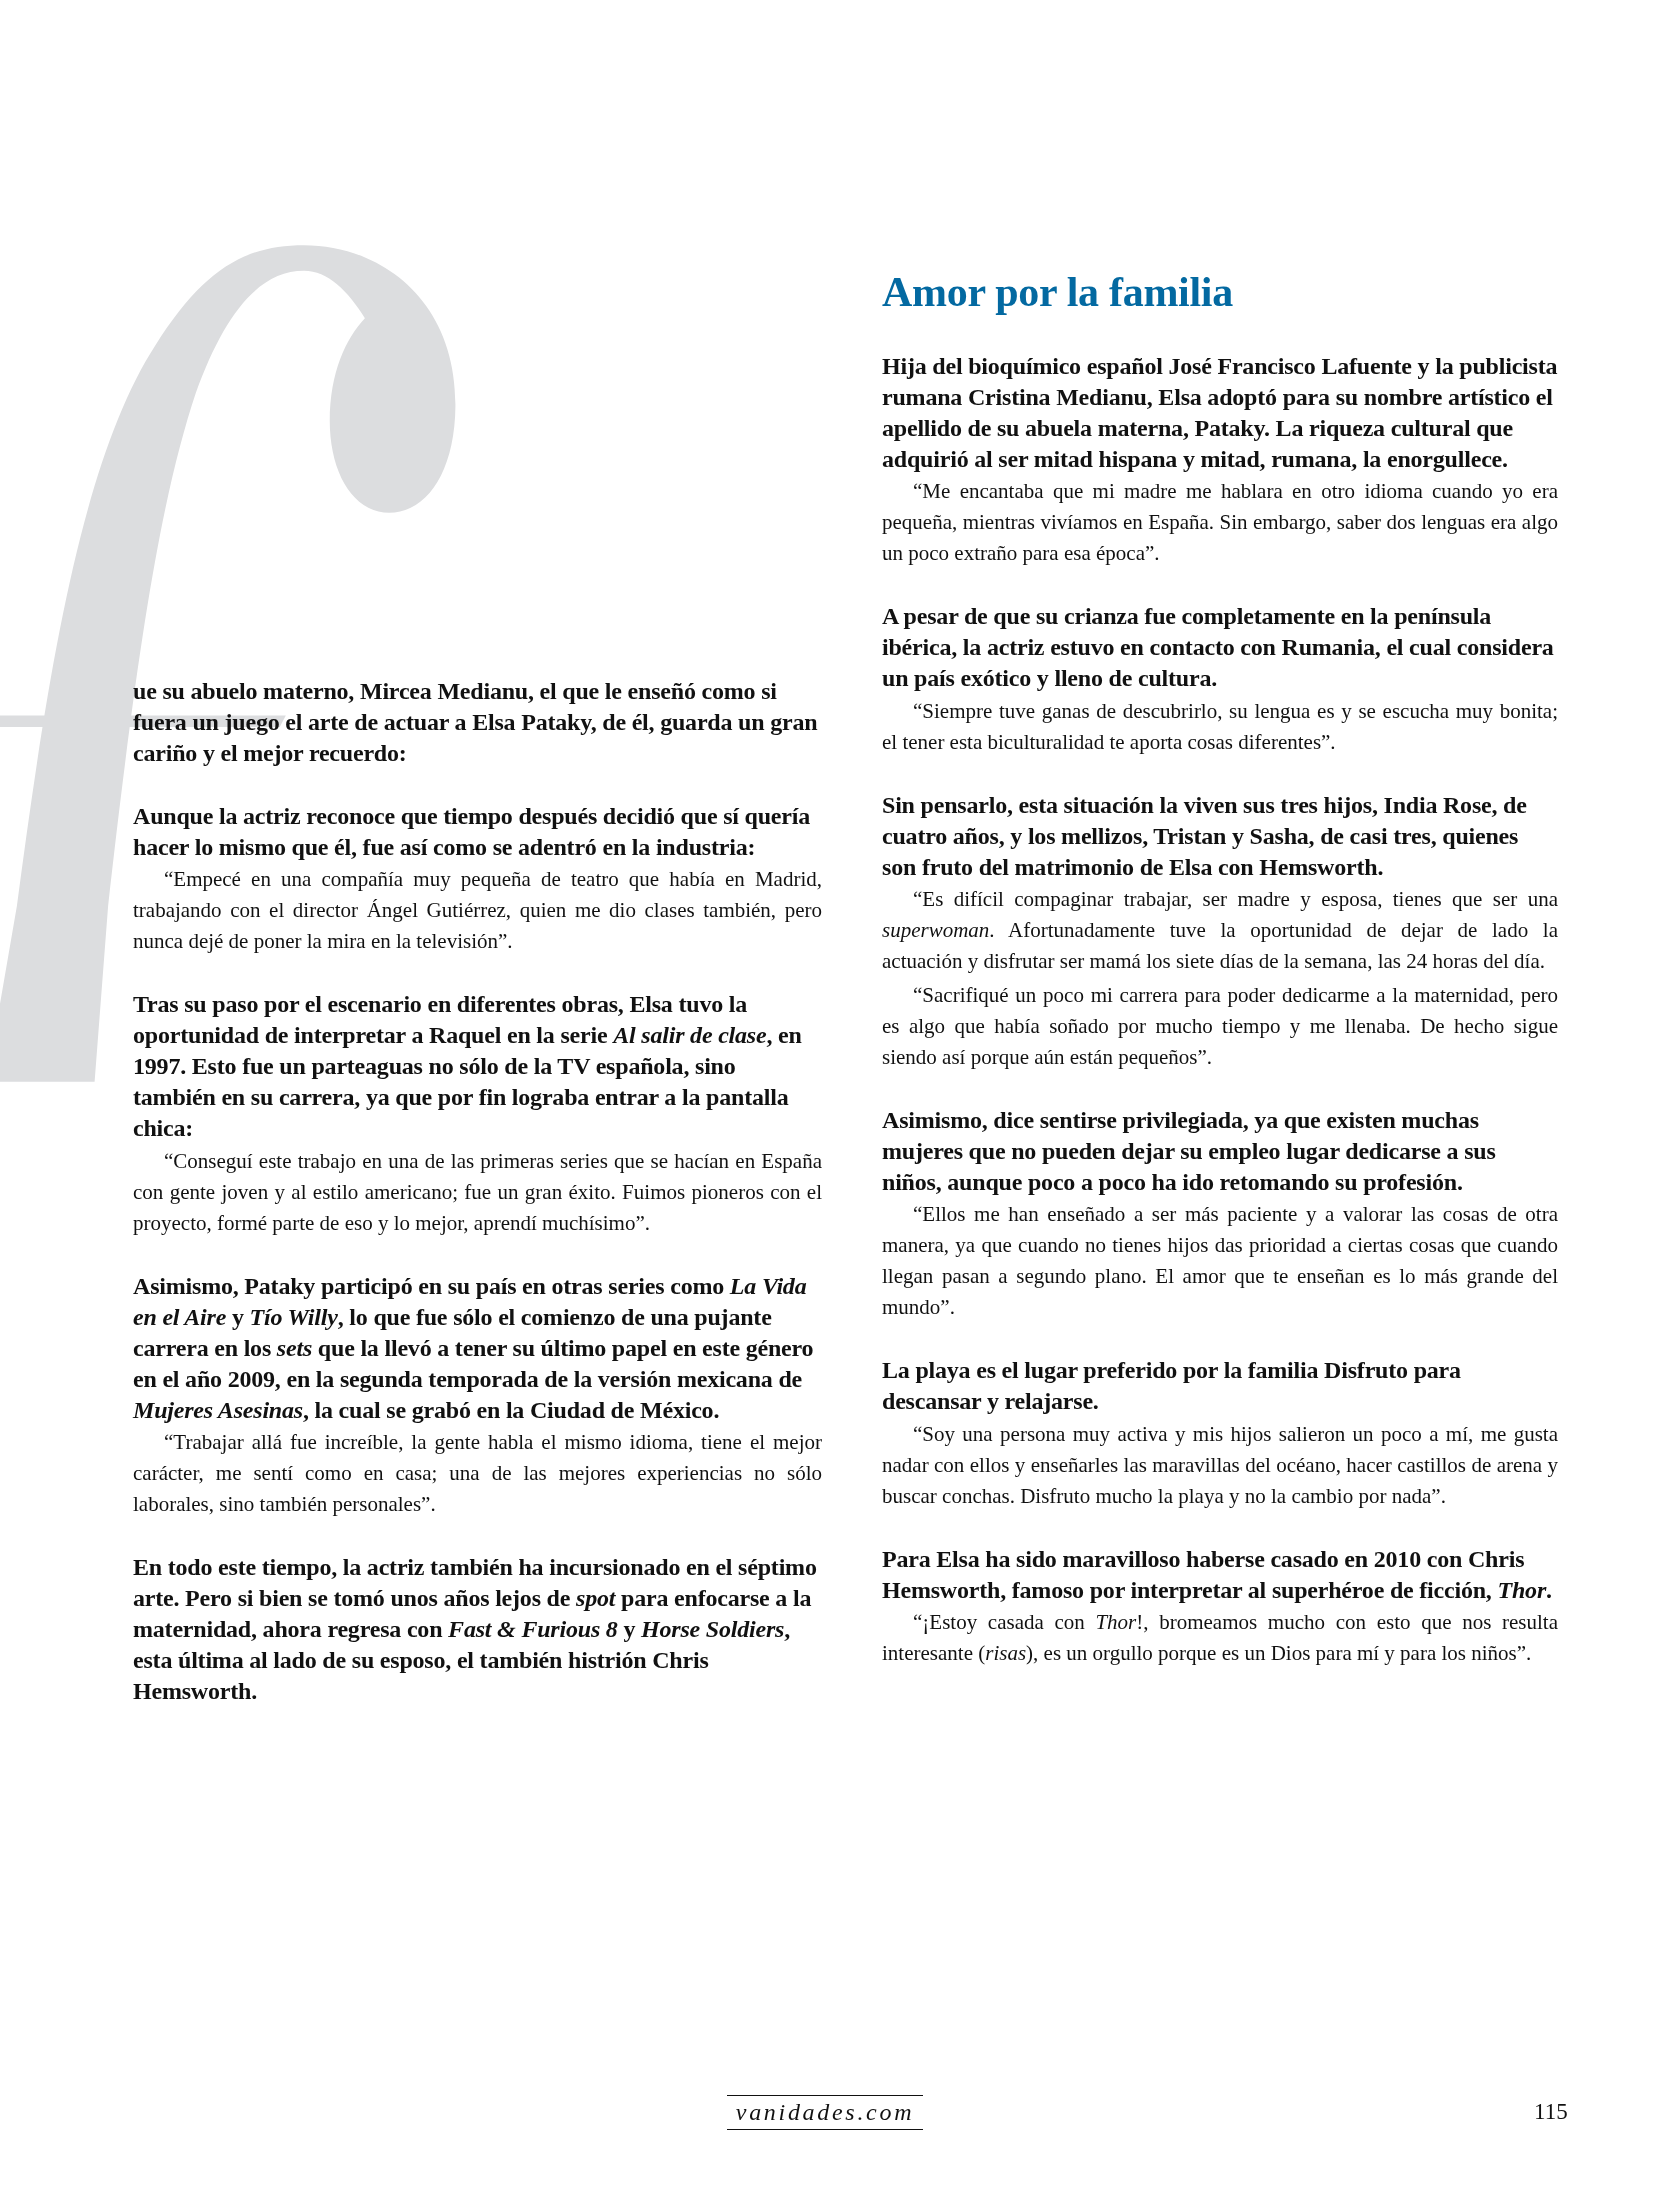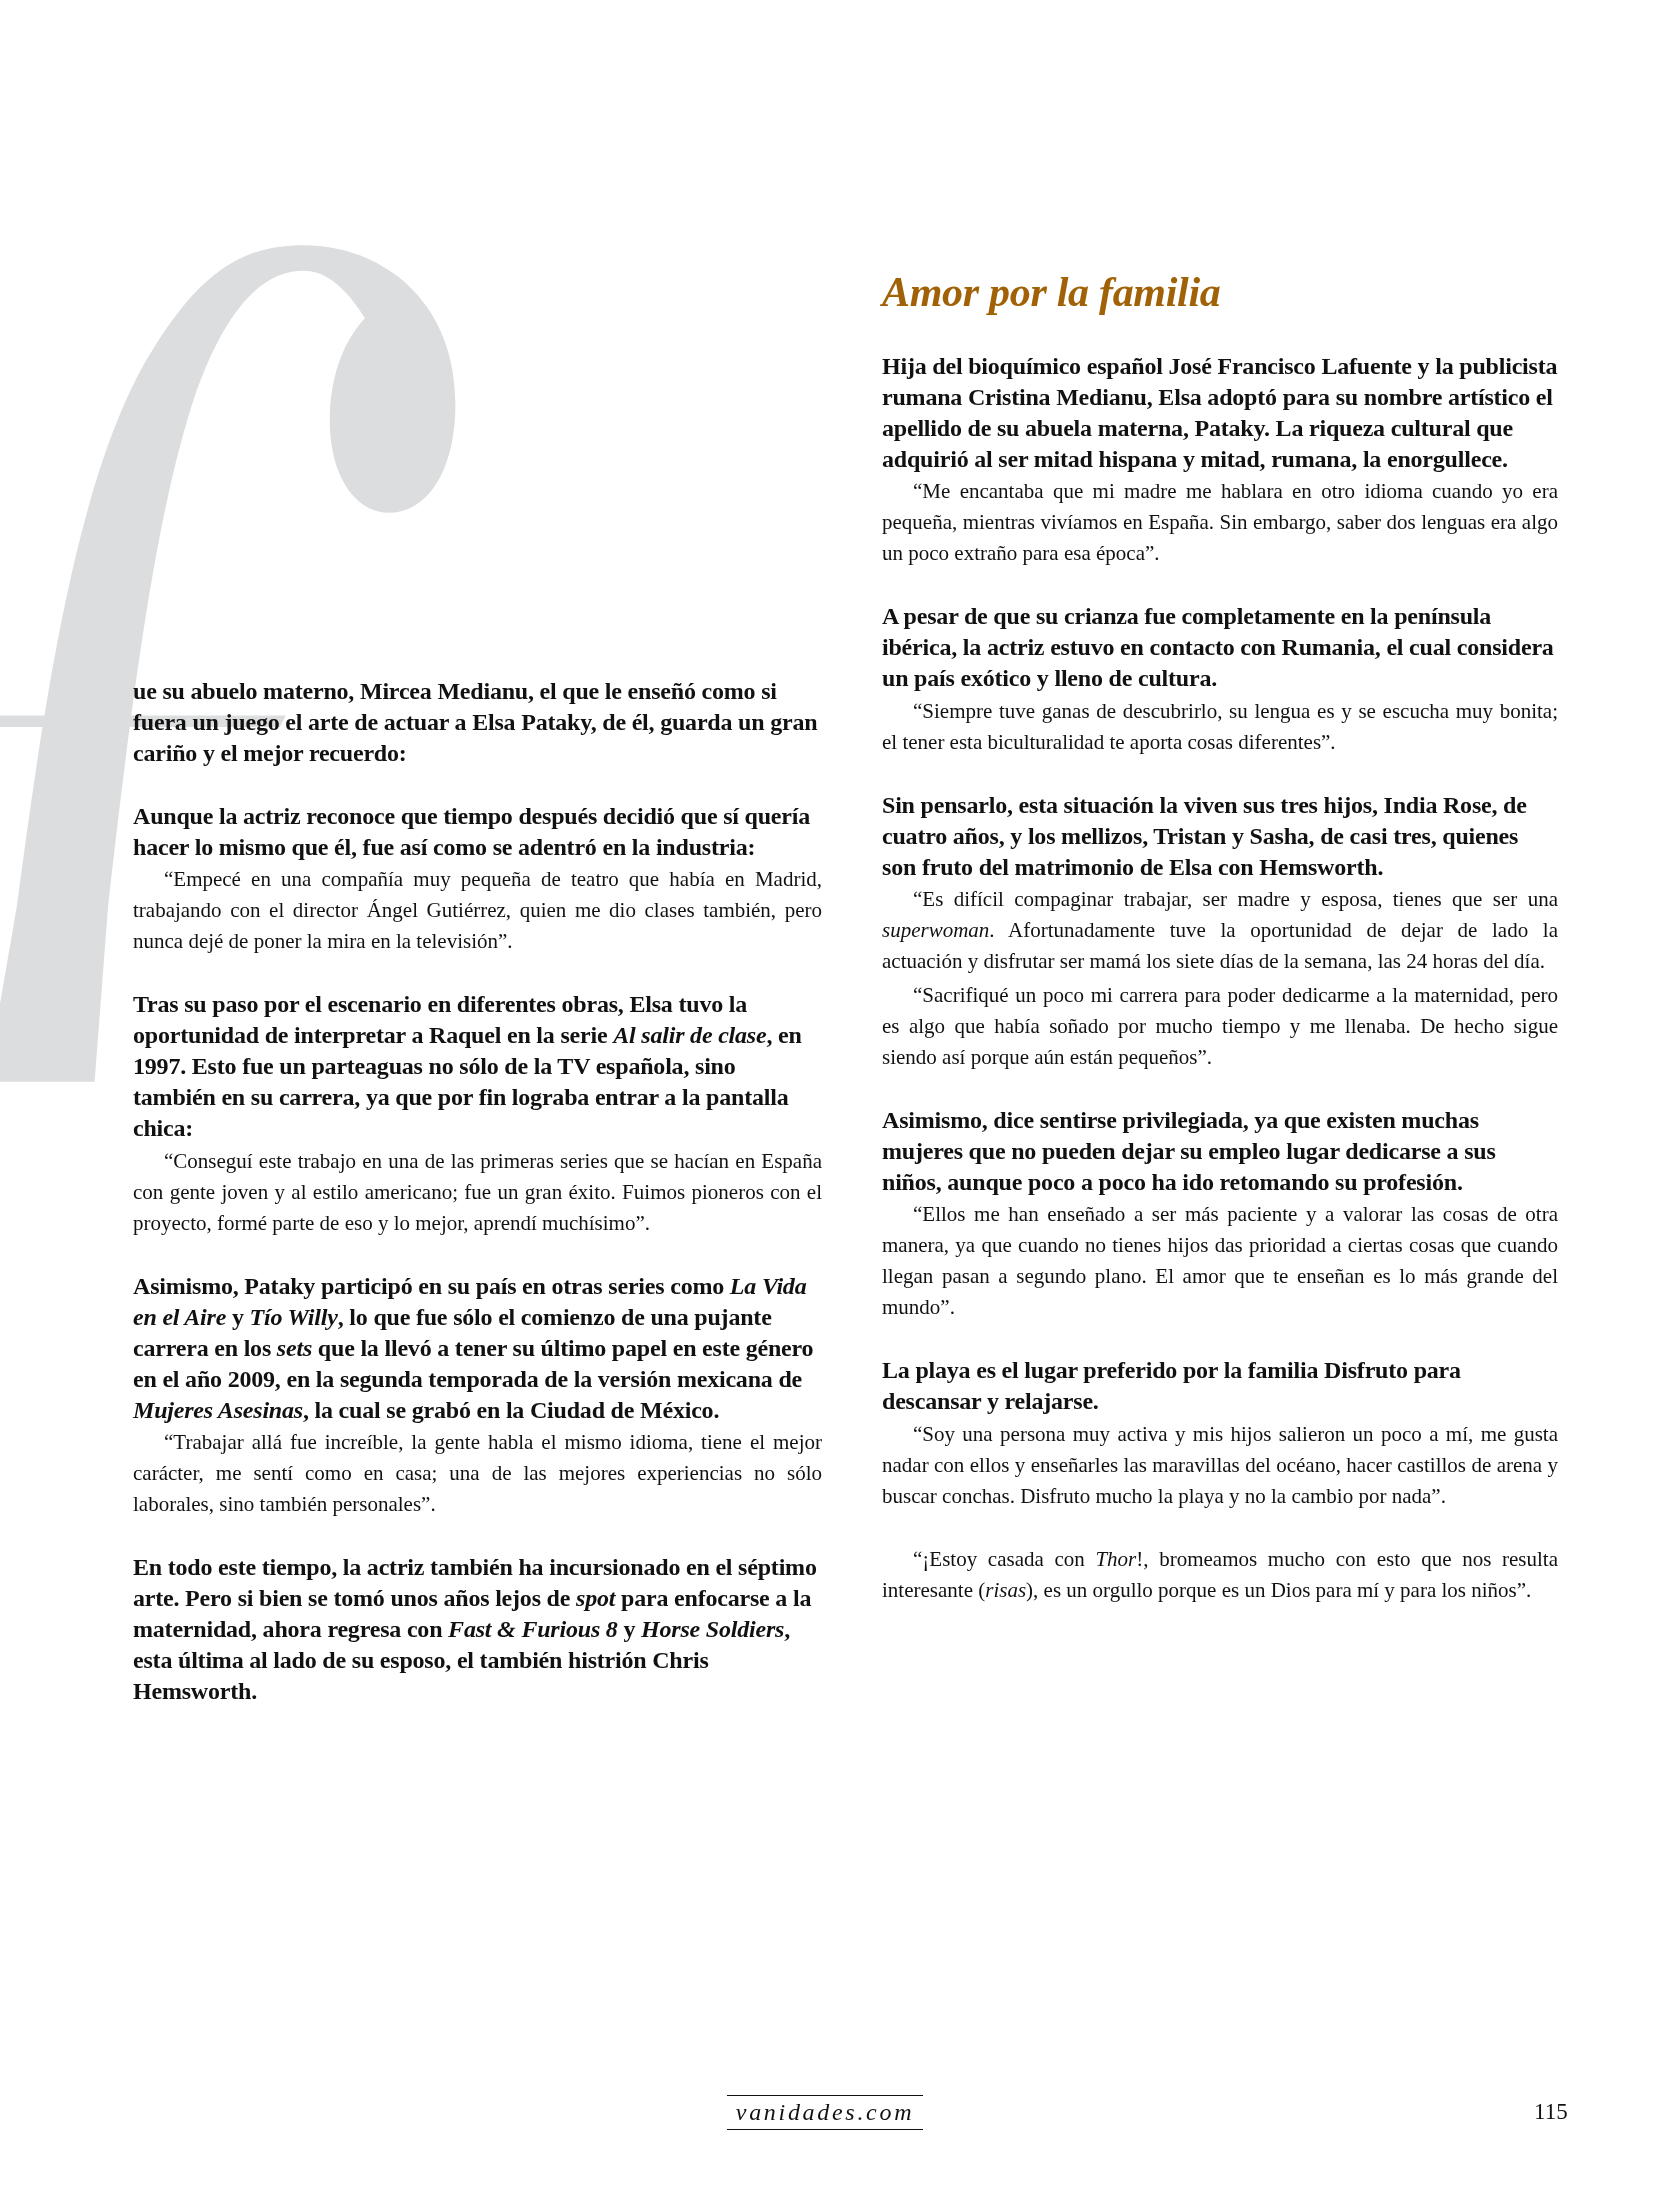--- a/index.html
+++ b/index.html
@@ -2,22 +2,22 @@
 <html style="font-size:10.8px"><head>
 <meta charset="utf-8">
 <style>
   html, body { margin: 0; padding: 0; background: #ffffff; }
   body { width: 1673px; height: 2205px; position: relative; overflow: hidden;
          font-family: "Liberation Serif", "DejaVu Serif", serif; color: #111; }
   .dropcap { position: absolute; left: 0; top: 203px; width: 473px; height: 879px; }
   .col { position: absolute; width: 689px; }
   .col-left { left: 133px; top: 676px; }
   .col-right { left: 882px; top: 269px; width: 676px; }
-  .heading { color: #a16207; font-family: "Liberation Serif", serif; font-weight: bold;
-             font-size: 42px; line-height: 47px; margin: 0 0 35px 0; letter-spacing: -0.3px; font-style: italic; }
+  .heading { color: #0369a1; font-family: "Liberation Serif", serif; font-weight: bold;
+             font-size: 42px; line-height: 47px; margin: 0 0 35px 0; letter-spacing: -0.3px; }
   .lead { font-weight: bold; font-size: 24px; line-height: 31px; margin: 0;
           letter-spacing: -0.2px; }
   .quote { font-size: 21px; line-height: 31px; margin: 1.4px 0 0 0; text-indent: 31px;
            text-align: justify; font-family: "Liberation Serif", serif; }
   .quote + .quote { margin-top: 2.7px; }
   .block { margin-bottom: 32px; }
   em { font-style: italic; }
   .footer-logo { position: absolute; left: 727px; top: 2095px; width: 196px;
                  border-top: 1.4px solid #111; border-bottom: 1.4px solid #111;
                  text-align: center; font-style: italic; font-size: 24px; line-height: 30px;
@@ -71,19 +71,20 @@
   </div>
   <div class="block">
     <p class="lead">Asimismo, dice sentirse privilegiada, ya que existen muchas mujeres que no pueden dejar su empleo lugar dedicarse a sus niños, aunque poco a poco ha ido retomando su profesión.</p>
     <p class="quote">“Ellos me han enseñado a ser más paciente y a valorar las cosas de otra manera, ya que cuando no tienes hijos das prioridad a ciertas cosas que cuando llegan pasan a segundo plano. El amor que te enseñan es lo más grande del mundo”.</p>
   </div>
   <div class="block">
     <p class="lead">La playa es el lugar preferido por la familia Disfruto para descansar y relajarse.</p>
     <p class="quote">“Soy una persona muy activa y mis hijos salieron un poco a mí, me gusta nadar con ellos y enseñarles las maravillas del océano, hacer castillos de arena y buscar conchas. Disfruto mucho la playa y no la cambio por nada”.</p>
   </div>
   <div class="block">
+    <p class="lead"><span>Para Elsa ha sido maravilloso haberse casado en 2010 con Chris Hemsworth, famoso por interpretar al superhéroe de ficción, </span><em>Thor</em><span>.</span></p>
     <p class="quote"><span>“¡Estoy casada con </span><em>Thor</em><span>!, bromeamos mucho con esto que nos resulta interesante (</span><em>risas</em><span>), es un orgullo porque es un Dios para mí y para los niños”.</span></p>
   </div>
 </div>
 
 <div class="footer-logo">vanidades.com</div>
 <div class="page-number">115</div>
 
 
 </body></html>

